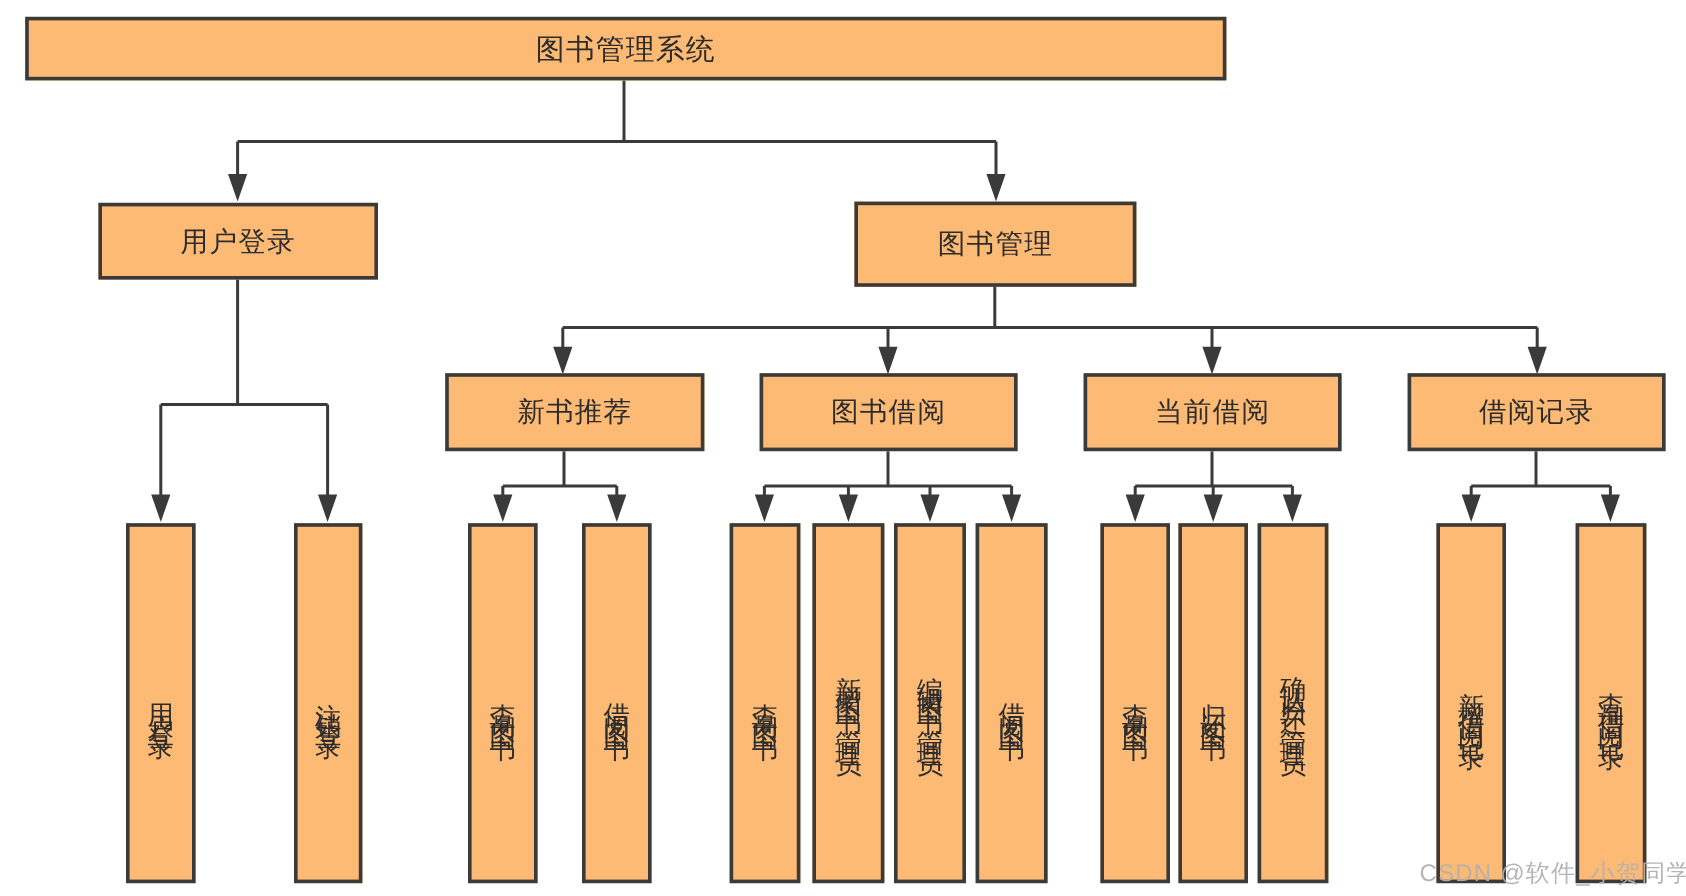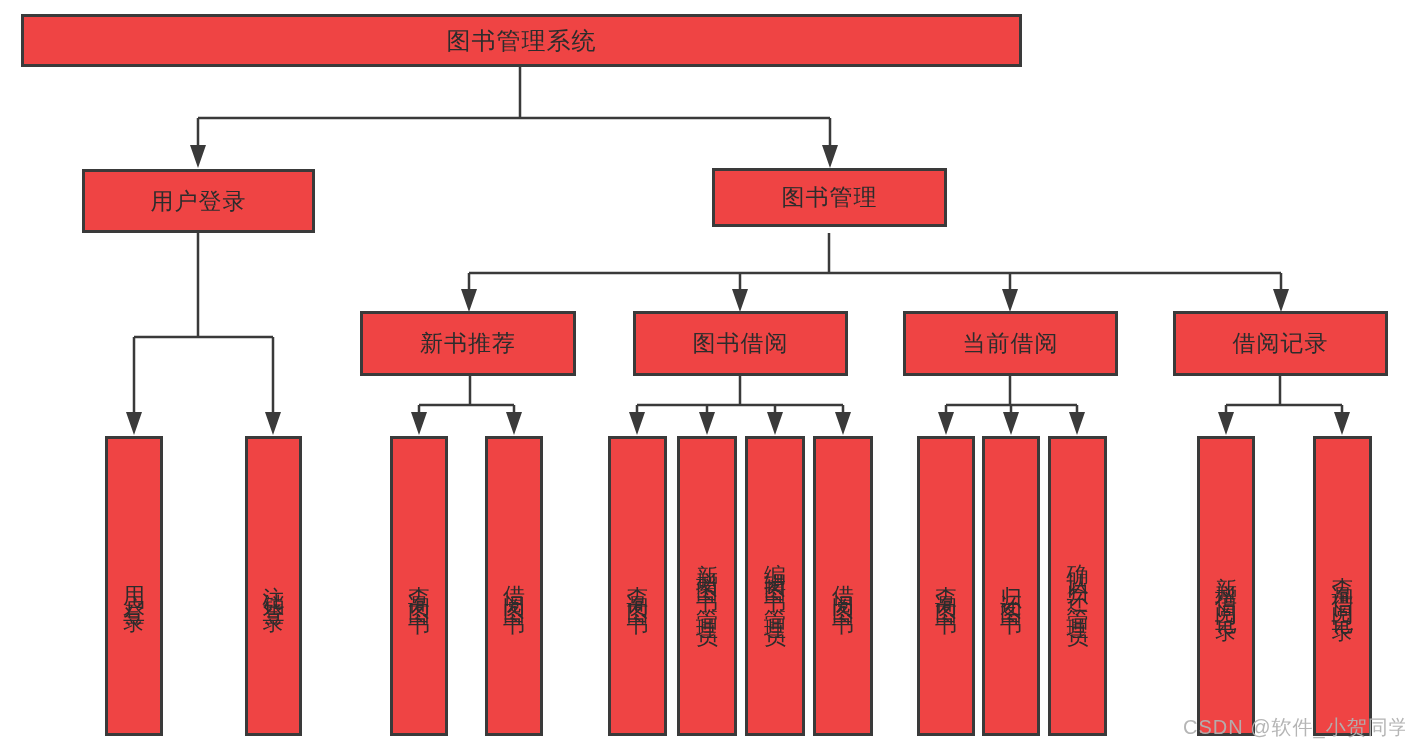--- a/index.html
+++ b/index.html
@@ -13,21 +13,21 @@
     font-family: "Liberation Sans", sans-serif;
   }
   .svg-layer {
     position: absolute;
     left: 0; top: 0;
     width: 1405px; height: 747px;
     z-index: 1;
   }
   .node {
     position: absolute;
-    background: #ef4444;
+    background: #fdba74;
     border: 3px solid #3a3a3a;
     display: flex;
     align-items: center;
     justify-content: center;
     color: #2c2c2c;
     z-index: 2;
   }
   .node .lbl { white-space: nowrap; }
   .h-node .lbl {
     font-size: 23px;
@@ -81,25 +81,25 @@
              M1334,412 L1350,412 L1342,435 Z"></path>
   </svg>
 
   <div class="node root-node" style="left:21px; top:14px; width:1001px; height:53px;">
     <span class="lbl">图书管理系统</span>
   </div>
 
   <div class="node h-node" style="left:82px; top:169px; width:233px; height:64px;">
     <span class="lbl">用户登录</span>
   </div>
-  <div class="node h-node" style="left:712px; top:168px; width:235px; height:59px;">
+  <div class="node h-node" style="left:712px; top:168px; width:235px; height:71px;">
     <span class="lbl">图书管理</span>
   </div>
 
-  <div class="node h-node" style="left:360px; top:311px; width:216px; height:65px;">
+  <div class="node h-node" style="left:371px; top:311px; width:216px; height:65px;">
     <span class="lbl">新书推荐</span>
   </div>
   <div class="node h-node" style="left:633px; top:311px; width:215px; height:65px;">
     <span class="lbl">图书借阅</span>
   </div>
   <div class="node h-node" style="left:903px; top:311px; width:215px; height:65px;align-items:center;">
     <span class="lbl">当前借阅</span>
   </div>
   <div class="node h-node" style="left:1173px; top:311px; width:215px; height:65px;">
     <span class="lbl">借阅记录</span>

